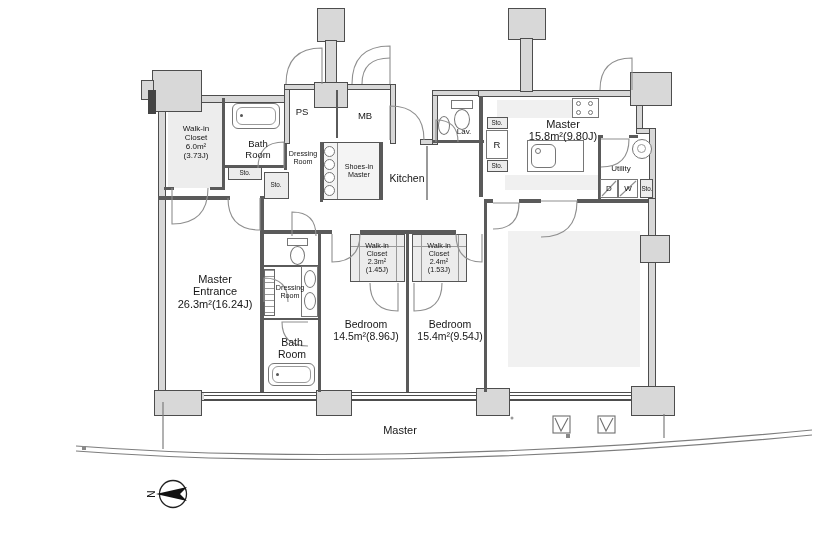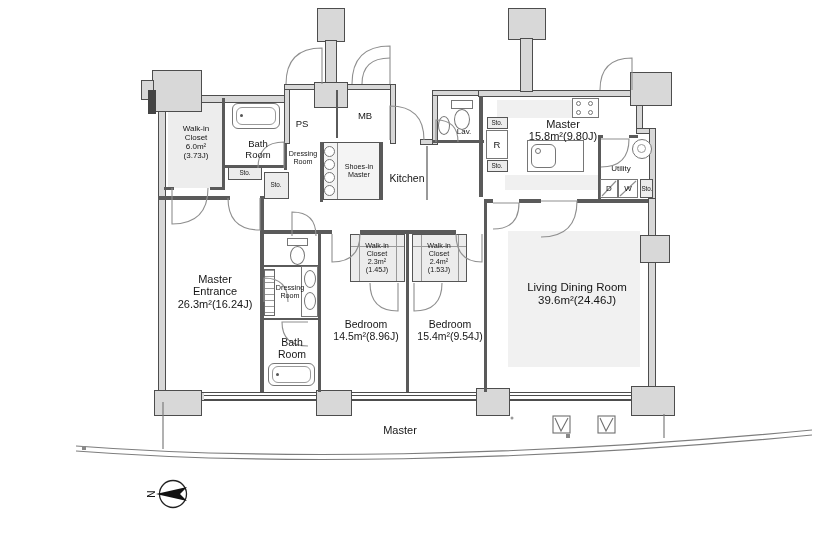--- a/index.html
+++ b/index.html
@@ -192,21 +192,21 @@
       <text x="152" y="497" transform="rotate(-90 152 494)" font-size="10" fill="#111" text-anchor="middle" font-family="Liberation Sans, sans-serif">N</text>
     </g>
   </svg>
 
   <div class="lbl s8" style="left:196px;top:143px;">Walk-in
 Closet
 6.0m²
 (3.73J)</div>
   <div class="lbl s9" style="left:258px;top:150px;">Bath
 Room</div>
-  <div class="lbl s9" style="left:302px;top:124px;">PS</div>
+  <div class="lbl s9" style="left:302px;top:112px;">PS</div>
   <div class="lbl s9" style="left:365px;top:116px;">MB</div>
   <div class="lbl s7" style="left:303px;top:158px;">Dressing
 Room</div>
   <div class="lbl s7" style="left:359px;top:171px;">Shoes-in
 Master</div>
   <div class="lbl s10" style="left:407px;top:179px;">Kitchen</div>
   <div class="lbl s8" style="left:464px;top:132px;">Lav.</div>
   <div class="lbl s6" style="left:245px;top:173px;">Sto.</div>
   <div class="lbl s6" style="left:276px;top:185px;">Sto.</div>
   <div class="lbl s6" style="left:497px;top:123px;">Sto.</div>
@@ -230,17 +230,15 @@
 2.3m²
 (1.45J)</div>
   <div class="lbl s7" style="left:439px;top:258px;">Walk-in
 Closet
 2.4m²
 (1.53J)</div>
   <div class="lbl s10" style="left:366px;top:331px;">Bedroom
 14.5m²(8.96J)</div>
   <div class="lbl s10" style="left:450px;top:331px;">Bedroom
 15.4m²(9.54J)</div>
-  <div class="lbl s12" style="left:577px;top:294px;">Living Dining Room
-39.6m²(24.46J)</div>
   <div class="lbl s11" style="left:400px;top:430px;">Master</div>
 
 </div>
 
 </body></html>

